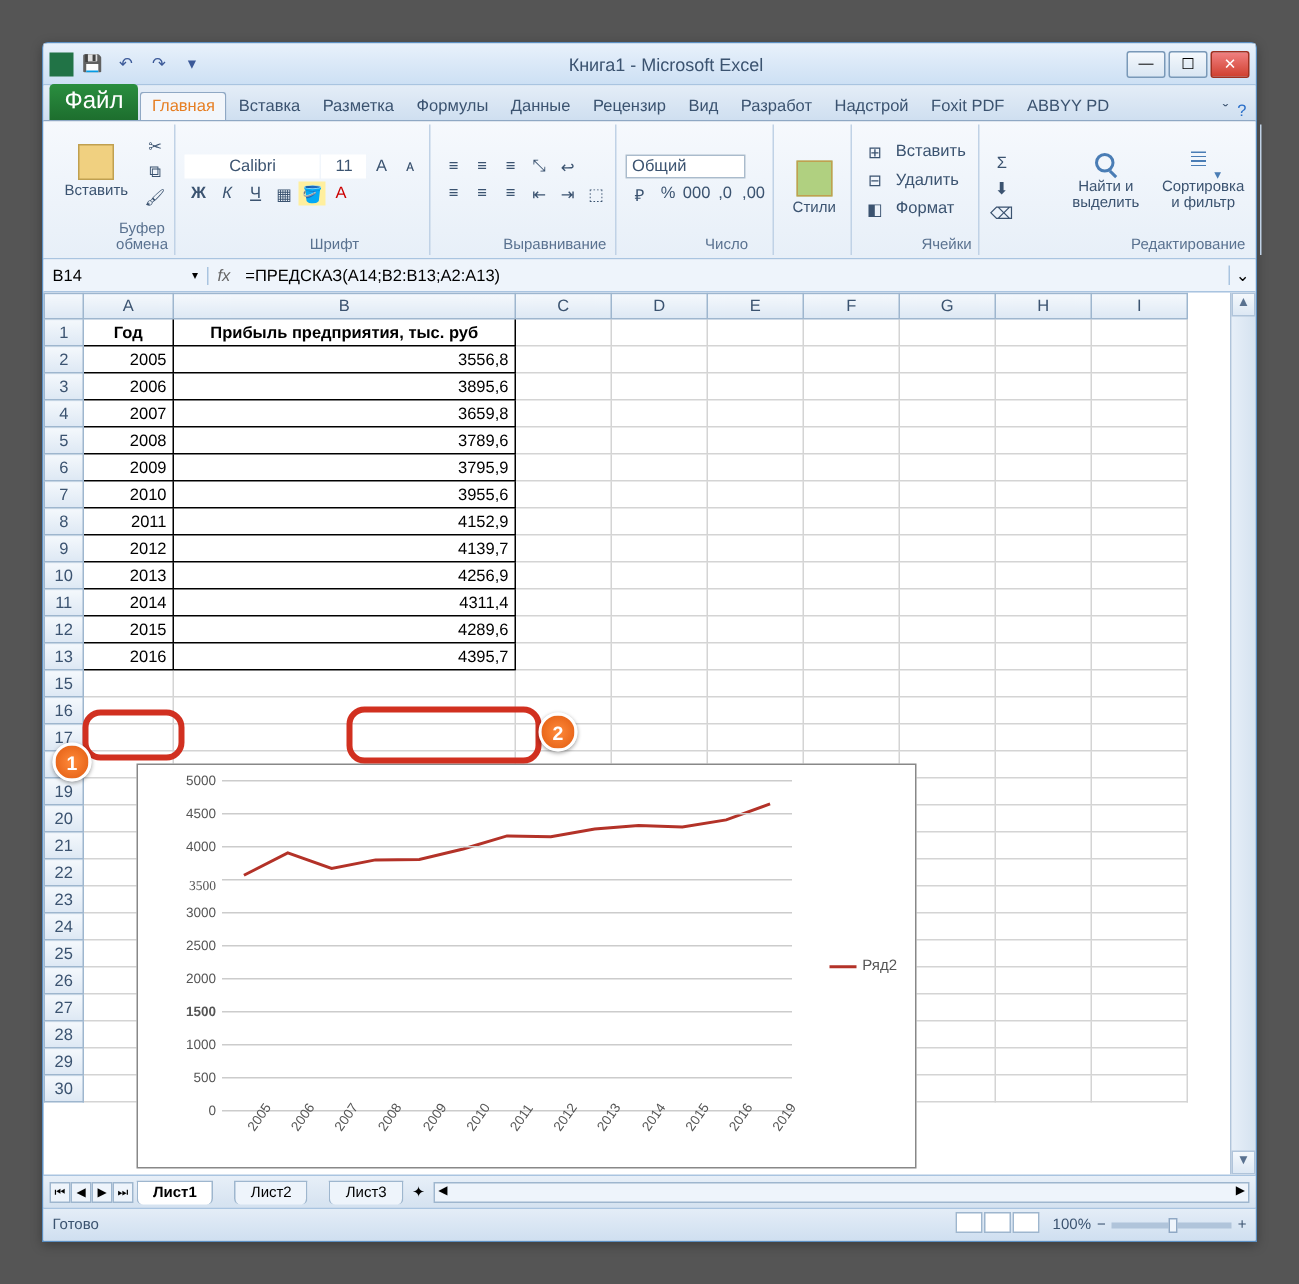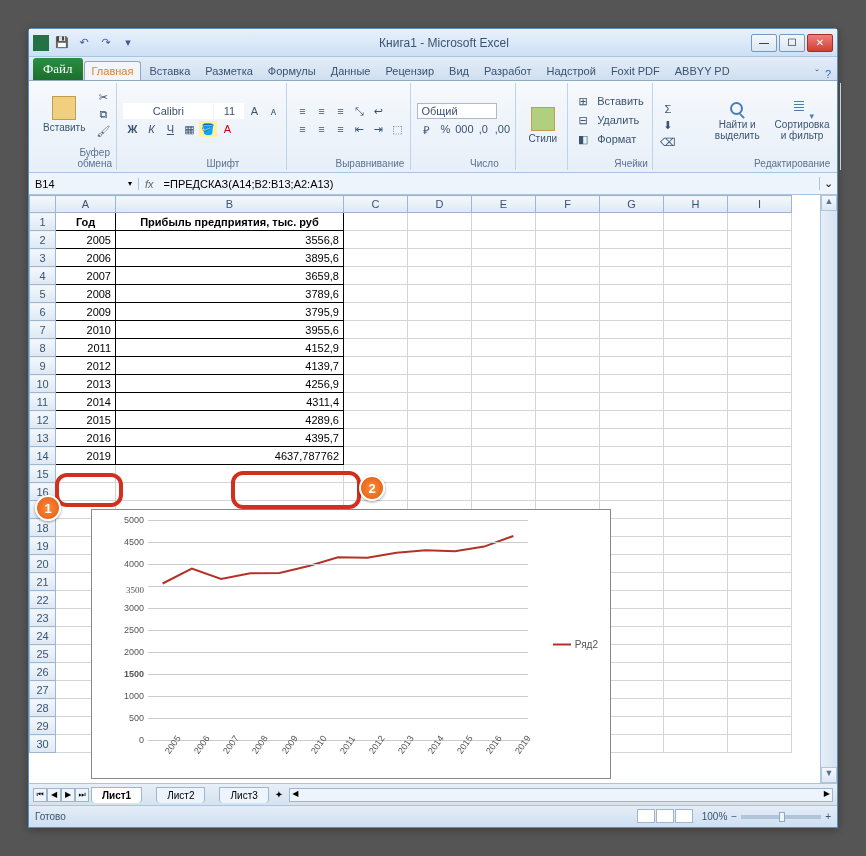--- a/index.html
+++ b/index.html
@@ -7,21 +7,21 @@
 .window { position: absolute; left: 28px; top: 28px; width: 810px; height: 800px; background: #fff; border: 1px solid #5b8ec1; border-radius: 4px 4px 0 0; box-shadow: 0 2px 8px rgba(0,0,0,.3); display: flex; flex-direction: column; }
 .titlebar { height: 28px; background: linear-gradient(#e8f1fb,#cde0f4); display: flex; align-items: center; padding: 0 4px; border-bottom: 1px solid #a9c4e0; }
 .tb-icon { width: 16px; height: 16px; background: #217346; margin-right: 4px; }
 .qat { display: flex; gap: 4px; }
 .qat span { width: 18px; height: 18px; display: flex; align-items: center; justify-content: center; font-size: 11px; color: #3b5998; }
 .tb-title { flex: 1; text-align: center; font-size: 12px; color: #3b5370; }
 .tb-ctrls { display: flex; gap: 2px; }
 .tb-ctrls div { width: 26px; height: 18px; border: 1px solid #7a99b8; border-radius: 2px; display: flex; align-items: center; justify-content: center; font-size: 10px; background: linear-gradient(#f4f8fc,#d9e6f3); }
 .tb-ctrls .close { background: linear-gradient(#f08080,#d04030); color: #fff; border-color: #a03020; }
 .tabs { height: 24px; background: linear-gradient(#e4edf7,#cfdff0); display: flex; align-items: flex-end; padding-left: 4px; gap: 1px; border-bottom: 1px solid #8fa8c4; }
-.file-tab { background: linear-gradient(#2a8e3f,#1d6e2e); color: #fff; padding: 3px 10px; font-size: 13px; border-radius: 3px 3px 0 0; font-family: Liberation Serif, serif; }
+.file-tab { background: linear-gradient(#2a8e3f,#1d6e2e); color: #fff; padding: 3px 10px; font-size: 16px; border-radius: 3px 3px 0 0; }
 .tab { padding: 3px 7px; font-size: 11px; color: #3b5370; cursor: pointer; }
 .tab.active { background: #f2f6fb; border: 1px solid #8fa8c4; border-bottom: none; border-radius: 3px 3px 0 0; color: #e67e22; }
 .ribbon { height: 92px; background: linear-gradient(#f6f9fd,#e7eff8); border-bottom: 1px solid #a9c4e0; display: flex; padding: 2px 4px; gap: 2px; font-size: 10px; color: #3b5370; }
 .rgroup { display: flex; flex-direction: column; border-right: 1px solid #c0d2e6; padding: 0 4px; }
 .rgroup .body { flex: 1; display: flex; align-items: center; gap: 3px; }
 .rgroup .label { text-align: center; font-size: 10px; color: #5a7290; padding: 1px 0; margin-left: 40px; }
 .bigbtn { display: flex; flex-direction: column; align-items: center; justify-content: center; padding: 2px 6px; cursor: pointer; }
 .bigbtn .ico { width: 24px; height: 24px; background: #f0d080; border: 1px solid #c0a050; margin-bottom: 2px; }
 .smcol { display: flex; flex-direction: column; gap: 1px; }
 .smcol span, .smrow span { width: 18px; height: 16px; display: inline-flex; align-items: center; justify-content: center; border: 1px solid transparent; cursor: pointer; font-size: 11px; }
@@ -427,32 +427,20 @@
               <td></td>
               <td></td>
               <td></td>
               <td></td>
               <td></td>
             </tr>
             <tr>
               <th class="rowh">13</th>
               <td class="dataCell bord">2016</td>
               <td class="dataCell bord">4395,7</td>
-              <td></td>
-              <td></td>
-              <td></td>
-              <td></td>
-              <td></td>
-              <td></td>
-              <td></td>
-            </tr>
-            <tr>
-              <th class="rowh">14</th>
-              <td class="dataCell bord">2019</td>
-              <td class="dataCell bord">4637,787762</td>
               <td></td>
               <td></td>
               <td></td>
               <td></td>
               <td></td>
               <td></td>
               <td></td>
             </tr>
             <tr>
               <th class="rowh">15</th>

